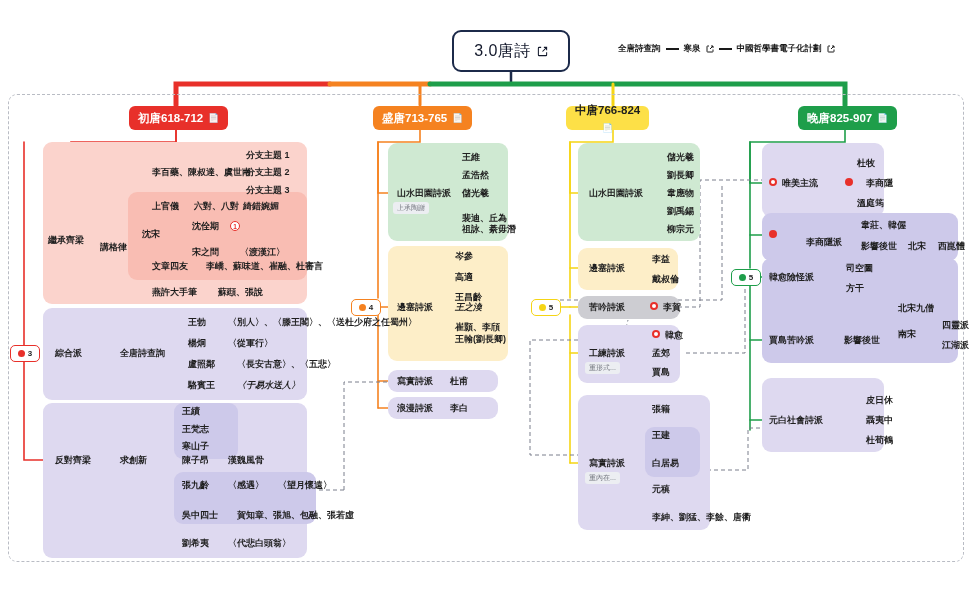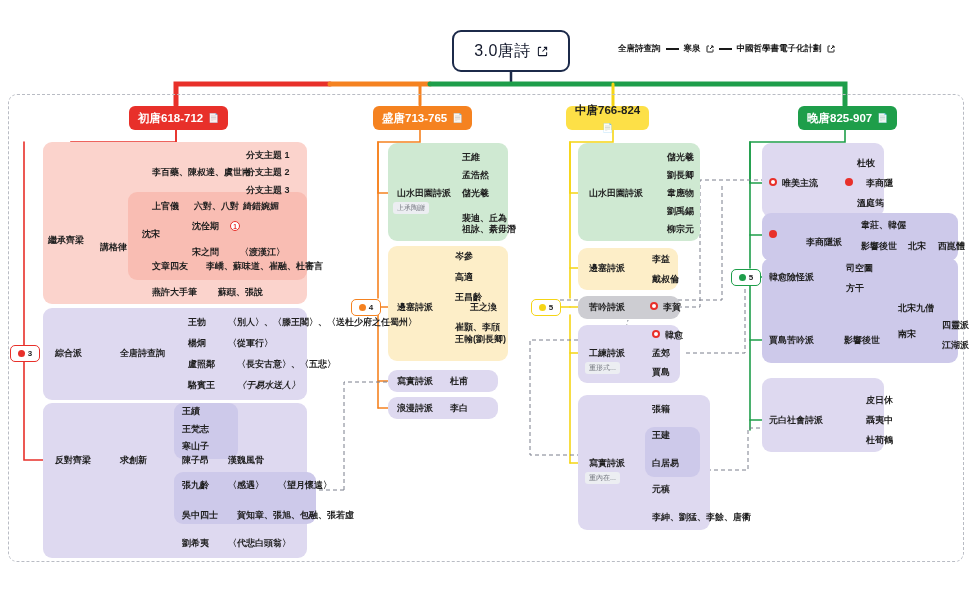--- a/index.html
+++ b/index.html
@@ -386,21 +386,21 @@
   <div class="nd" style="left:462px;top:152px;">王維</div>
   <div class="nd" style="left:462px;top:170px;">孟浩然</div>
   <div class="nd" style="left:462px;top:188px;">儲光羲</div>
   <div class="nd" style="left:462px;top:206px;margin-top:7px;">裴迪、丘為</div>
   <div class="nd" style="left:462px;top:224px;">祖詠、綦毋潛</div>
 
   <div class="nd" style="left:397px;top:302px;">邊塞詩派</div>
   <div class="nd" style="left:455px;top:251px;">岑參</div>
   <div class="nd" style="left:455px;top:272px;">高適</div>
   <div class="nd" style="left:455px;top:292px;">王昌齡</div>
-  <div class="nd" style="left:470px;top:302px;">王之渙</div>
+  <div class="nd" style="left:455px;top:302px;font-style:italic;">王之渙</div>
   <div class="nd" style="left:455px;top:322px;">崔顥、李頎</div>
   <div class="nd" style="left:455px;top:334px;">王翰(劉長卿)</div>
 
   <div class="nd" style="left:397px;top:376px;">寫實詩派</div>
   <div class="nd" style="left:450px;top:376px;">杜甫</div>
   <div class="nd" style="left:397px;top:403px;">浪漫詩派</div>
   <div class="nd" style="left:450px;top:403px;">李白</div>
 
   <div class="nd" style="left:589px;top:188px;">山水田園詩派</div>
   <div class="nd" style="left:667px;top:152px;">儲光羲</div>

